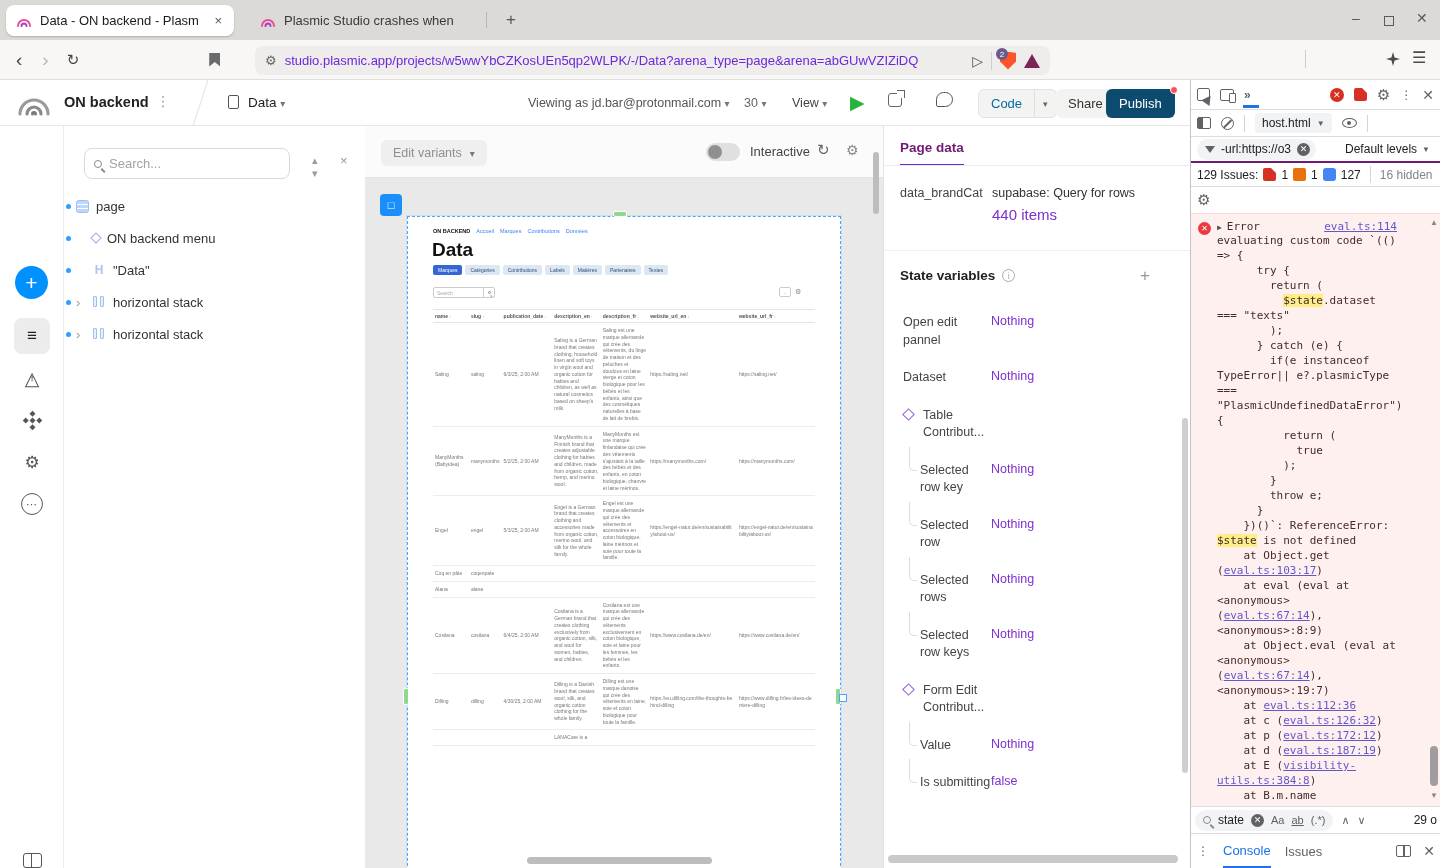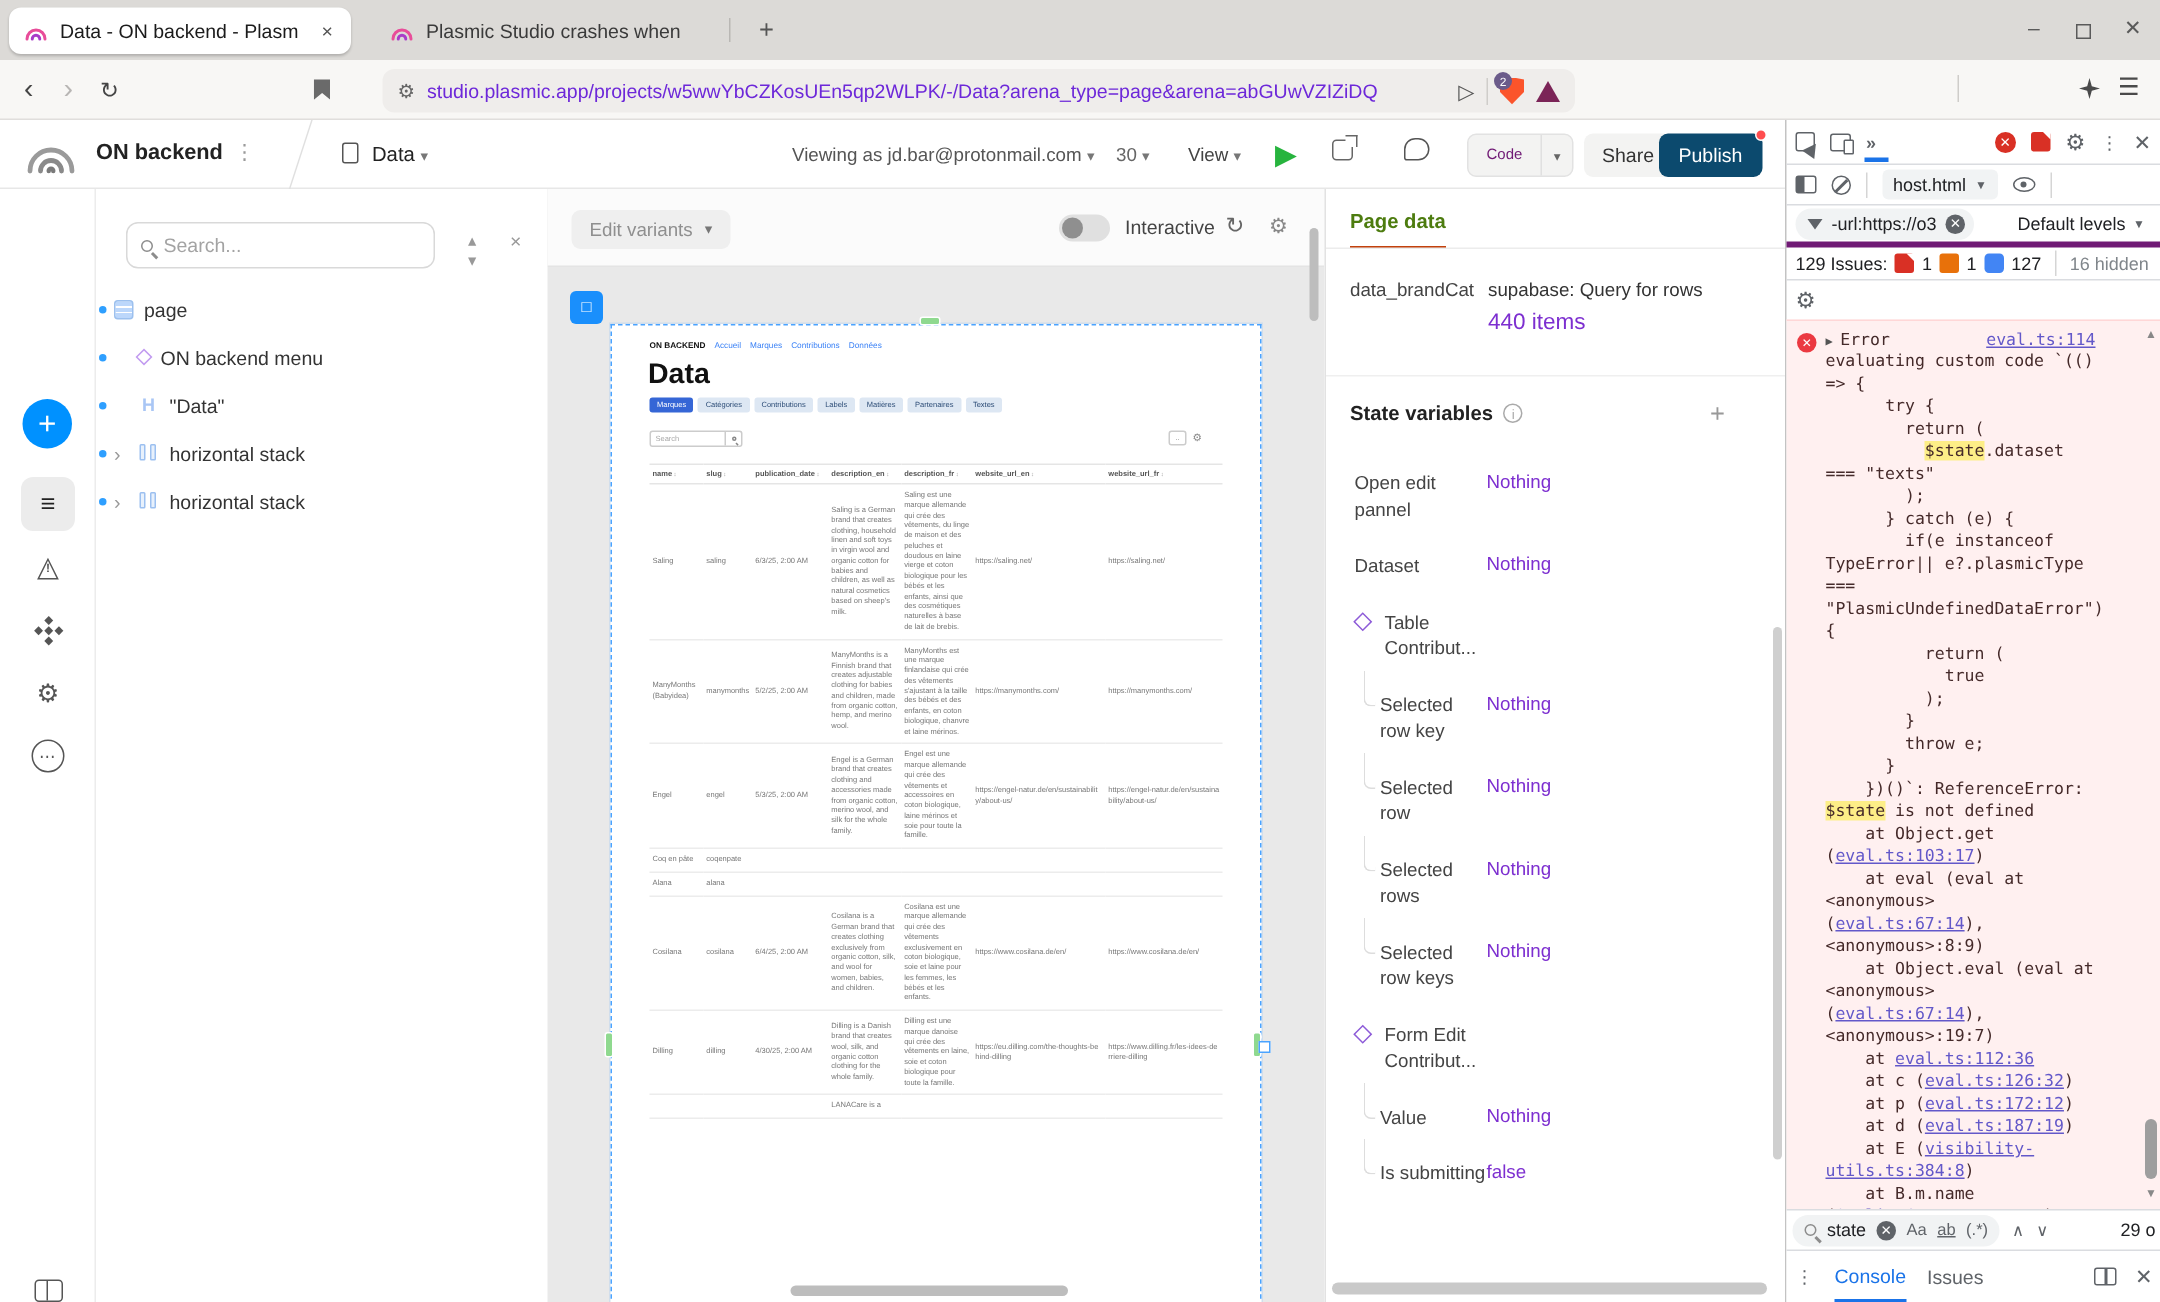--- a/index.html
+++ b/index.html
@@ -41,21 +41,21 @@
 #pagename{position:absolute;left:248px;top:15px;font-size:13.5px;color:#222}
 .chev{color:#777;font-size:10px}
 #viewingas{position:absolute;left:528px;top:16px;font-size:12.5px;color:#555}
 #zoomsel{position:absolute;left:744px;top:16px;font-size:12.5px;color:#666}
 #viewsel{position:absolute;left:792px;top:16px;font-size:12.5px;color:#444}
 #playbtn{position:absolute;left:850px;top:11px;color:#27b43e;font-size:19px}
 #openbtn{position:absolute;left:888px;top:13px;width:14px;height:14px;border:1.6px solid #666;border-radius:3px}
 #openbtn::after{content:"";position:absolute;right:-4px;top:-4px;width:7px;height:7px;border-top:1.6px solid #666;border-right:1.6px solid #666;background:#fff}
 #commentbtn{position:absolute;left:936px;top:12px;width:17px;height:15px;border:1.6px solid #555;border-radius:8px 8px 8px 2px}
 #codebtn{position:absolute;left:978px;top:9px;height:29px;background:#f3f3f2;border:1px solid #e2e2e2;border-radius:6px;display:flex;align-items:center}
-#codebtn .cpart{padding:0 12px;font-size:10px;color:#701a75}
+#codebtn .cpart{padding:0 12px;font-size:13px;color:#0369a1}
 #codebtn .cdrop{padding:0 8px;border-left:1px solid #e0e0e0;color:#666;font-size:9px;height:100%;display:flex;align-items:center}
 #sharebtn{position:absolute;left:1056px;top:9px;height:29px;background:#f3f3f2;border-radius:6px;padding:0 12px;font-size:13px;color:#333;display:flex;align-items:center}
 #publishbtn{position:absolute;left:1106px;top:9px;height:29px;background:#0c4a6e;border-radius:6px;padding:0 13px;font-size:13px;color:#fff;display:flex;align-items:center}
 #pubdot{position:absolute;right:-3px;top:-3px;width:8px;height:8px;border-radius:50%;background:#ff4d4f;border:1.5px solid #fff}
 
 
 #rail{position:absolute;left:0;top:126px;width:64px;height:742px;background:#fff;border-right:1px solid #ececec}
 #plusbtn{position:absolute;left:15px;top:140px;width:33px;height:33px;border-radius:50%;background:#0091ff;color:#fff;font-size:21px;display:flex;align-items:center;justify-content:center}
 .railico{position:absolute;left:14px;width:36px;height:36px;border-radius:8px;display:flex;align-items:center;justify-content:center;color:#555;font-size:17px}
 .railico.sel{background:#ececec;color:#222}
@@ -132,21 +132,21 @@
 #brand-table td{padding:4px 2px;border-bottom:0.5px solid #ececec;vertical-align:middle;line-height:1.35}
 #brand-table .col2{white-space:nowrap}
 #brand-table .col5,#brand-table .col6{word-break:break-all}
 #brand-table col.w0{width:34px}#brand-table col.w1{width:31px}
 #brand-table col.w2{width:48px}#brand-table col.w3{width:46px}
 #brand-table col.w4{width:45px}#brand-table col.w5{width:84px}
 #brand-table col.w6{width:74px}
 
 
 #rightpanel{position:absolute;left:883px;top:126px;width:307px;height:742px;background:#fff;border-left:1px solid #e2e2e2;overflow:hidden}
-#pd-tab{position:absolute;left:16px;top:14px;font-size:13.5px;font-weight:bold;color:#4d7c0f;padding-bottom:9px;border-bottom:2px solid #c2410c}
+#pd-tab{position:absolute;left:16px;top:14px;font-size:13.5px;font-weight:bold;color:#701a75;padding-bottom:9px;border-bottom:2px solid #6d28d9}
 #pd-border{position:absolute;left:0;top:39px;width:100%;height:1px;background:#ececec}
 #queryname{position:absolute;left:16px;top:60px;font-size:12.5px;color:#444;width:90px}
 #querysource{position:absolute;left:108px;top:60px;font-size:12.5px;color:#333}
 #querycount{position:absolute;left:108px;top:80px;font-size:15px;color:#7d2fd0}
 #pd-div{position:absolute;left:0;top:124px;width:100%;height:1px;background:#efefef}
 #statehdr{position:absolute;left:16px;top:142px;font-size:13.5px;font-weight:bold;color:#222;display:flex;gap:7px;align-items:center}
 .infoico{width:13px;height:13px;border:1.2px solid #aaa;border-radius:50%;color:#aaa;font-size:9px;font-weight:normal;display:inline-flex;align-items:center;justify-content:center}
 #stateadd{position:absolute;left:256px;top:140px;font-size:17px;color:#999}
 #state-list{position:absolute;left:0;top:188px;width:100%}
 .srow{position:relative;display:flex;align-items:flex-start;margin-bottom:20px;padding-left:19px}
@@ -159,21 +159,21 @@
 .scomp{width:9px;height:9px;border:1.6px solid #8d5bd8;transform:rotate(45deg);margin:3px 10px 0 0;flex:none}
 #rp-vscroll{position:absolute;right:2px;top:292px;width:6px;height:355px;background:#cfcfcf;border-radius:3px}
 #rp-hscroll{position:absolute;left:4px;bottom:5px;width:290px;height:8px;background:#c9c9c9;border-radius:4px}
 
 
 #devtools{position:absolute;left:1190px;top:80px;width:250px;height:788px;background:#fff;border-left:1px solid #c3c3c3;font-size:12px;color:#202124}
 .dtrow{display:flex;align-items:center;border-bottom:1px solid #dadce0;padding:0 6px;gap:10px}
 #dtr1{height:30px}
 #dtr2{height:27px}
 #dtr3{height:24px;border-bottom:none}
-#dtr4{height:26px;border-top:4px solid #701a75;gap:5px}
+#dtr4{height:26px;border-top:2px solid #701a75;gap:5px}
 #dtr5{height:26px;border-bottom:none}
 .dgly{color:#5f6368}
 .inspico{width:13px;height:13px;border:1.6px solid #5f6368;border-radius:2px;position:relative}
 .inspico::after{content:"";position:absolute;right:-4px;bottom:-4px;width:0;height:0;border-left:5px solid transparent;border-right:5px solid transparent;border-bottom:9px solid #5f6368;transform:rotate(35deg)}
 .devico{width:14px;height:12px;border:1.6px solid #5f6368;border-radius:2px;position:relative}
 .devico::after{content:"";position:absolute;right:-3px;bottom:-3px;width:5px;height:8px;background:#fff;border:1.6px solid #5f6368;border-radius:1px}
 .morewrap{position:relative;font-weight:bold;color:#5f6368}
 .morewrap::after{content:"";position:absolute;left:-1px;bottom:-6px;width:16px;height:3px;background:#1a73e8}
 .errbadge{width:14px;height:14px;border-radius:50%;background:#d93025;color:#fff;font-size:9px;display:flex;align-items:center;justify-content:center}
 .issbadge{width:13px;height:13px;border-radius:2px;background:#d93025;position:relative}

